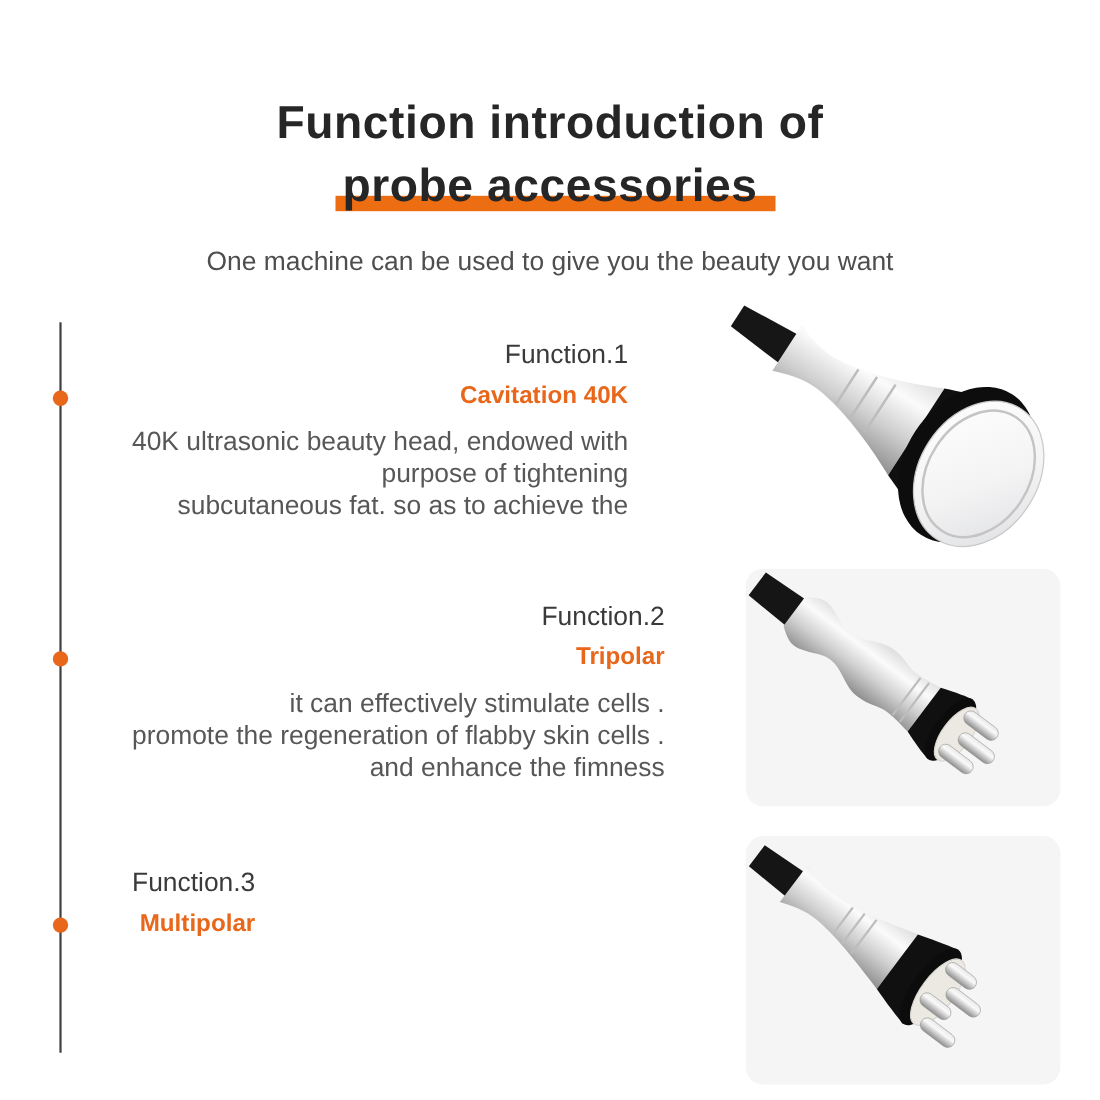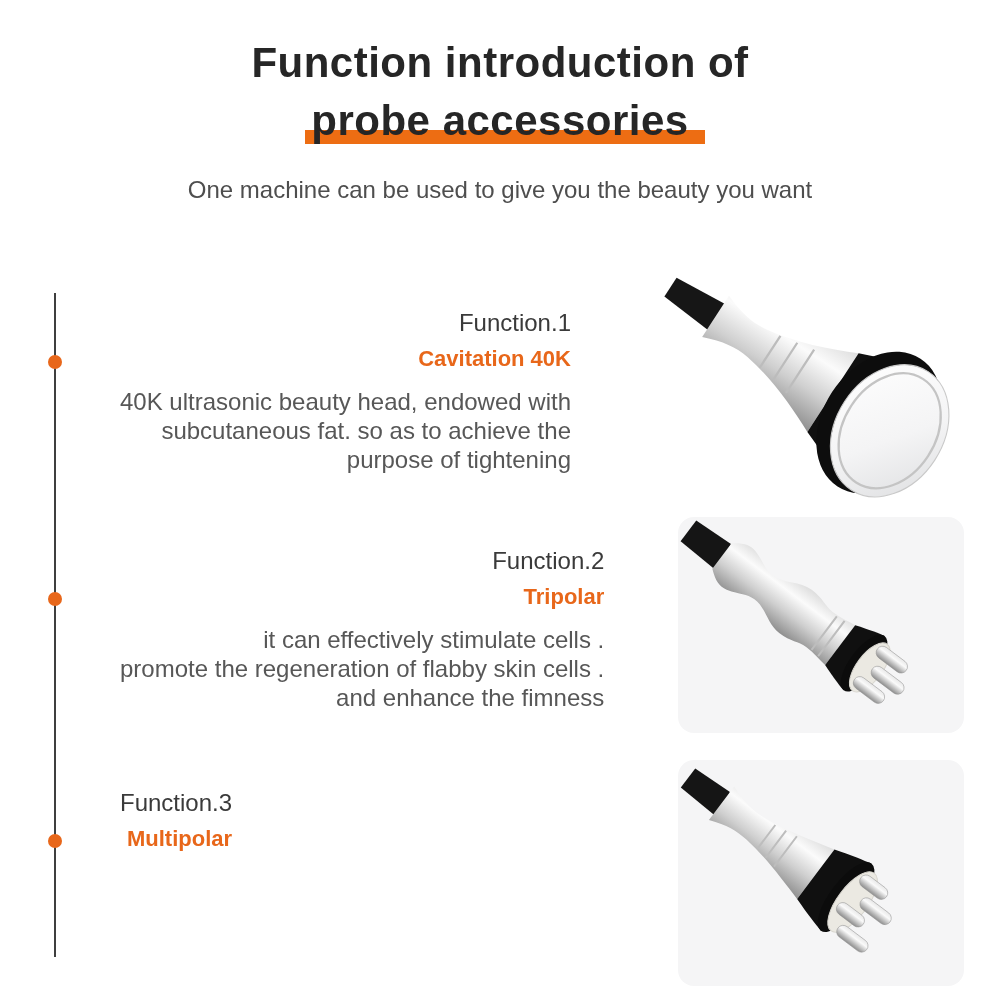--- a/index.html
+++ b/index.html
@@ -2,21 +2,21 @@
 <html style="--accent: #e8671a; --underline-bar: #ed6d13; --title-text: #262626; --label-text: #3a3a3a; --body-text: #575757; --timeline: #3f3f3f; --product-bg: #f5f5f6;"><head>
 <meta charset="utf-8">
 <style>
   html,body{margin:0;padding:0;}
   body{
     width:1000px;height:1000px;background:#ffffff;position:relative;
     font-family:"Liberation Sans", sans-serif;overflow:hidden;
   }
   .title-block{position:absolute;top:34px;left:0;width:100%;text-align:center;}
   .title-block h1{margin:0;font-size:42px;line-height:58px;font-weight:700;color:var(--title-text,#262626);letter-spacing:0.5px;}
-  .t-line1{display:block;}
+  .t-line1{display:block;margin-top:48px;}
   .t2wrap{position:relative;display:inline-block;}
   .t2bar{position:absolute;left:-6px;right:-16px;bottom:6px;height:14px;background:var(--underline-bar,#ed6d13);z-index:0;}
   .t-line2{position:relative;z-index:1;}
   .subtitle{margin:26px 0 0;font-size:24px;color:#4e4e4e;}
 
   .timeline{position:absolute;left:54px;top:293px;width:2px;height:664px;background:var(--timeline,#3f3f3f);}
   .dot{position:absolute;left:48px;width:14px;height:14px;border-radius:50%;background:var(--accent,#e8671a);}
   .dot1{top:355px;} .dot2{top:592px;} .dot3{top:834px;}
 
   .func{position:absolute;left:120px;text-align:right;}
@@ -43,22 +43,22 @@
 <div class="timeline"></div>
 <div class="dot dot1"></div>
 <div class="dot dot2"></div>
 <div class="dot dot3"></div>
 
 <section class="func f1">
   <div class="flabel">Function.1</div>
   <h2 class="fheading">Cavitation 40K</h2>
   <div class="fdesc">
     <div class="dline">40K ultrasonic beauty head, endowed with</div>
+    <div class="dline">purpose of tightening</div>
     <div class="dline">subcutaneous fat. so as to achieve the</div>
-    <div class="dline">purpose of tightening</div>
   </div>
 </section>
 
 <section class="func f2">
   <div class="flabel">Function.2</div>
   <h2 class="fheading">Tripolar</h2>
   <div class="fdesc">
     <div class="dline">it can effectively stimulate cells .</div>
     <div class="dline">promote the regeneration of flabby skin cells .</div>
     <div class="dline">and enhance the fimness</div>

